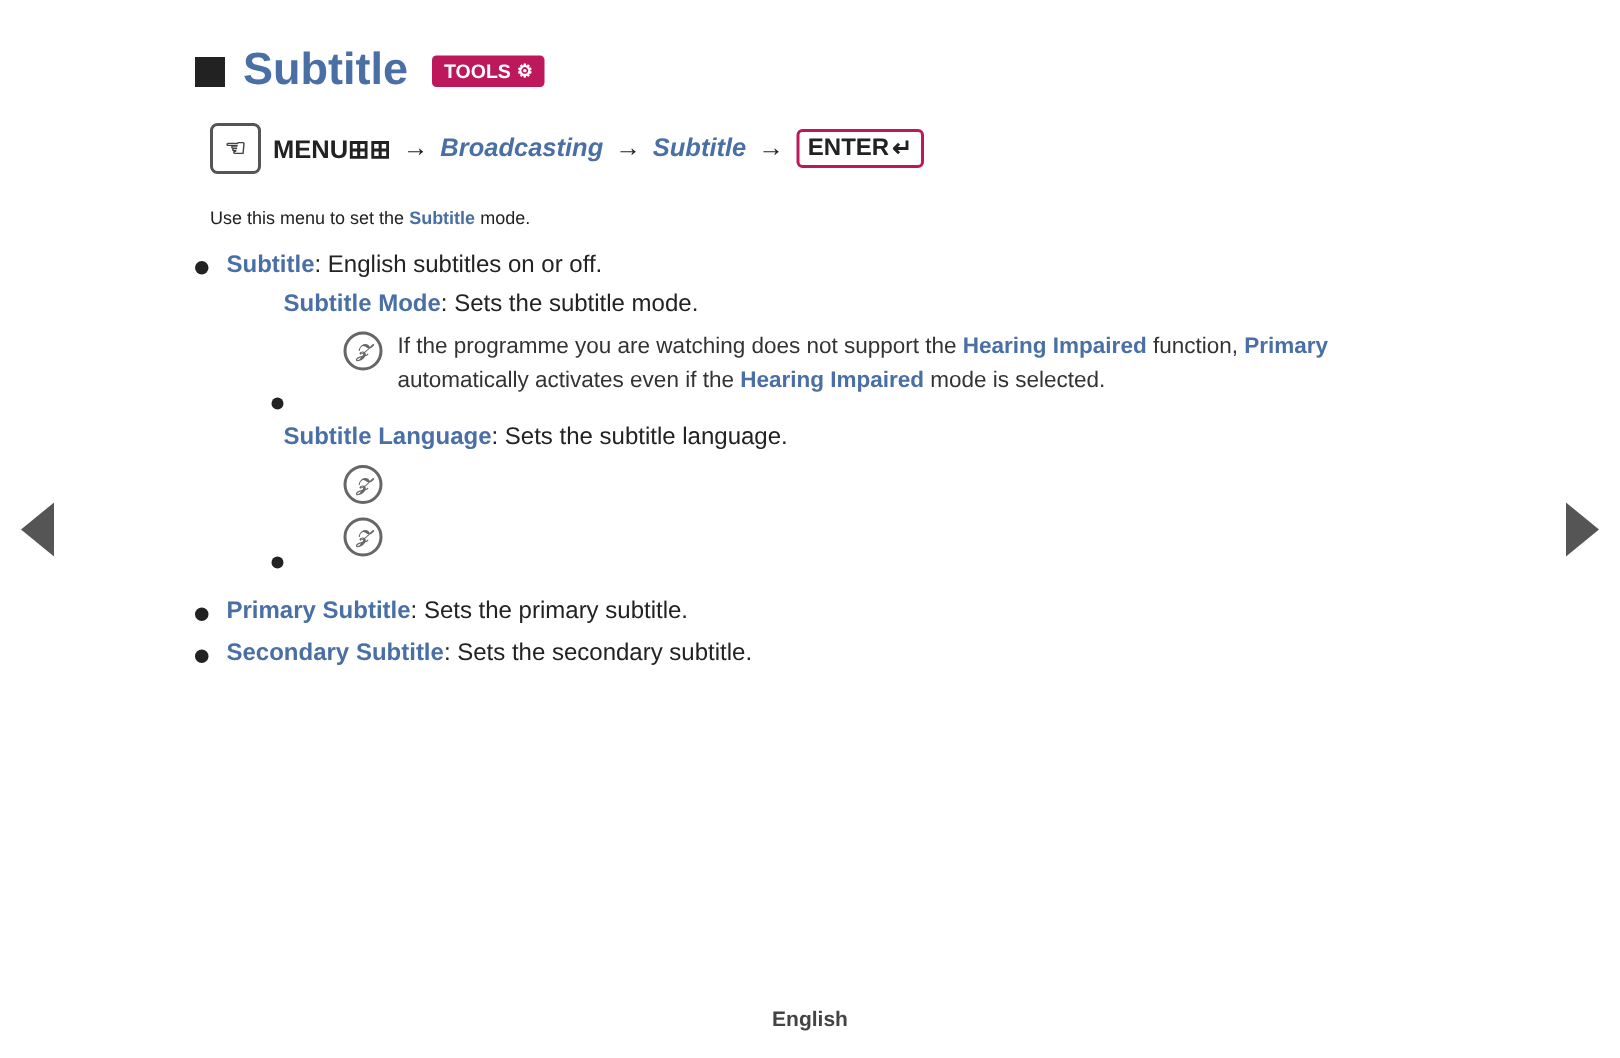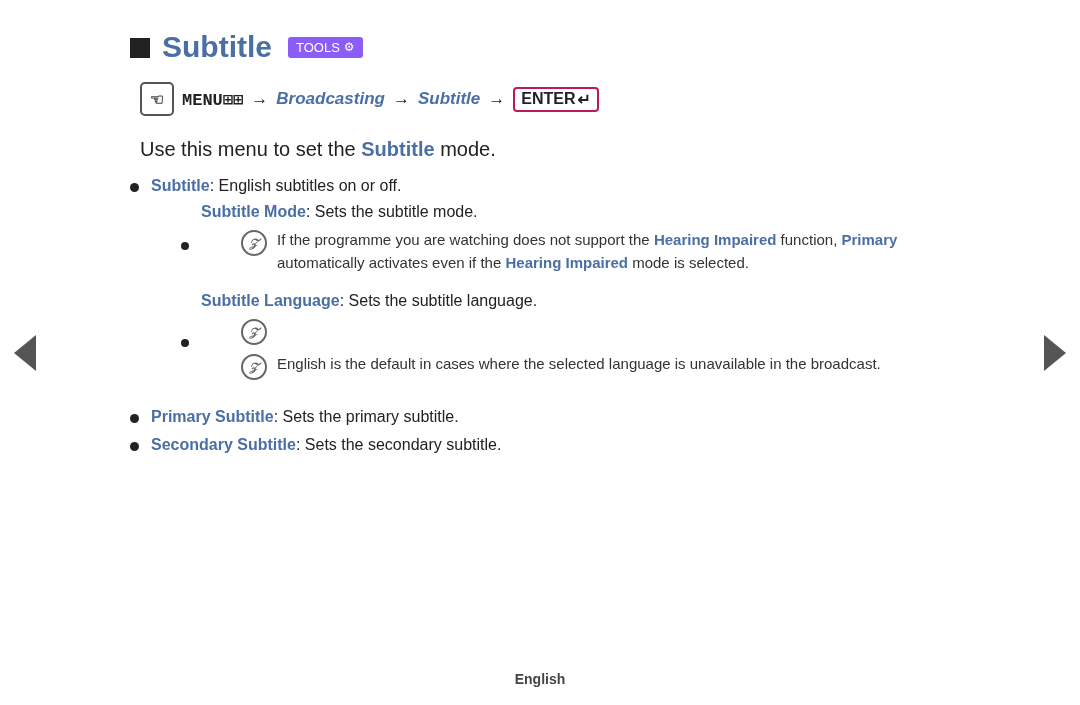--- a/index.html
+++ b/index.html
@@ -42,24 +42,24 @@
 
     .page-title {
       font-size: 30px;
       font-weight: bold;
       color: #4a6fa5;
     }
 
     .tools-badge {
       display: inline-flex;
       align-items: center;
-      background: #8b5cf6;
+      background: #be185d;
       color: #fff;
       font-size: 13px;
-      font-weight: normal;
+      font-weight: bold;
       padding: 3px 8px;
       border-radius: 3px;
       gap: 4px;
       margin-left: 4px;
     }
 
     .menu-path-row {
       display: flex;
       align-items: center;
       gap: 8px;
@@ -81,21 +81,20 @@
       font-size: 13px;
       font-weight: bold;
       color: #444;
       flex-shrink: 0;
     }
 
     .menu-label {
       font-weight: bold;
       color: #222;
       font-size: 17px;
-      font-family: Liberation Mono, monospace;
     }
 
     .menu-arrow {
       color: #222;
       font-size: 17px;
       font-weight: bold;
     }
 
     .menu-blue {
       color: #4a6fa5;
@@ -109,21 +108,21 @@
       border: 2px solid #be185d;
       border-radius: 4px;
       padding: 1px 6px;
       font-size: 16px;
       font-weight: bold;
       color: #222;
       gap: 2px;
     }
 
     .description-text {
-      font-size: 20px;
+      font-size: 12px;
       color: #222;
       margin-bottom: 16px;
       padding-left: 10px;
     }
 
     .bullet-list {
       list-style: none;
       padding: 0;
     }
 
@@ -150,22 +149,21 @@
     }
 
     .sub-bullet-list {
       list-style: none;
       padding-left: 30px;
       margin-top: 8px;
     }
 
     .sub-bullet-item {
       display: flex;
-      align-items: center;
-      gap: 12px;
+      align-items: flex-end;
       margin-bottom: 10px;
       font-size: 16px;
       color: #222;
     }
 
     .sub-bullet-dot {
       width: 8px;
       height: 8px;
       background: #222;
       border-radius: 50%;
@@ -354,21 +352,20 @@
                 <div class="note-icon">
                   <span>𝒵</span>
                 </div>
               </div>
 
               
               <div class="note-block">
                 <div class="note-icon">
                   <span>𝒵</span>
                 </div>
-                <div class="note-text">English is the default in cases where the selected language is unavailable in the broadcast.</div>
               </div>
             </div>
           </li>
 
         </ul>
       </div>
     </li>
 
     <li class="bullet-item">
       <div class="bullet-dot"></div>

